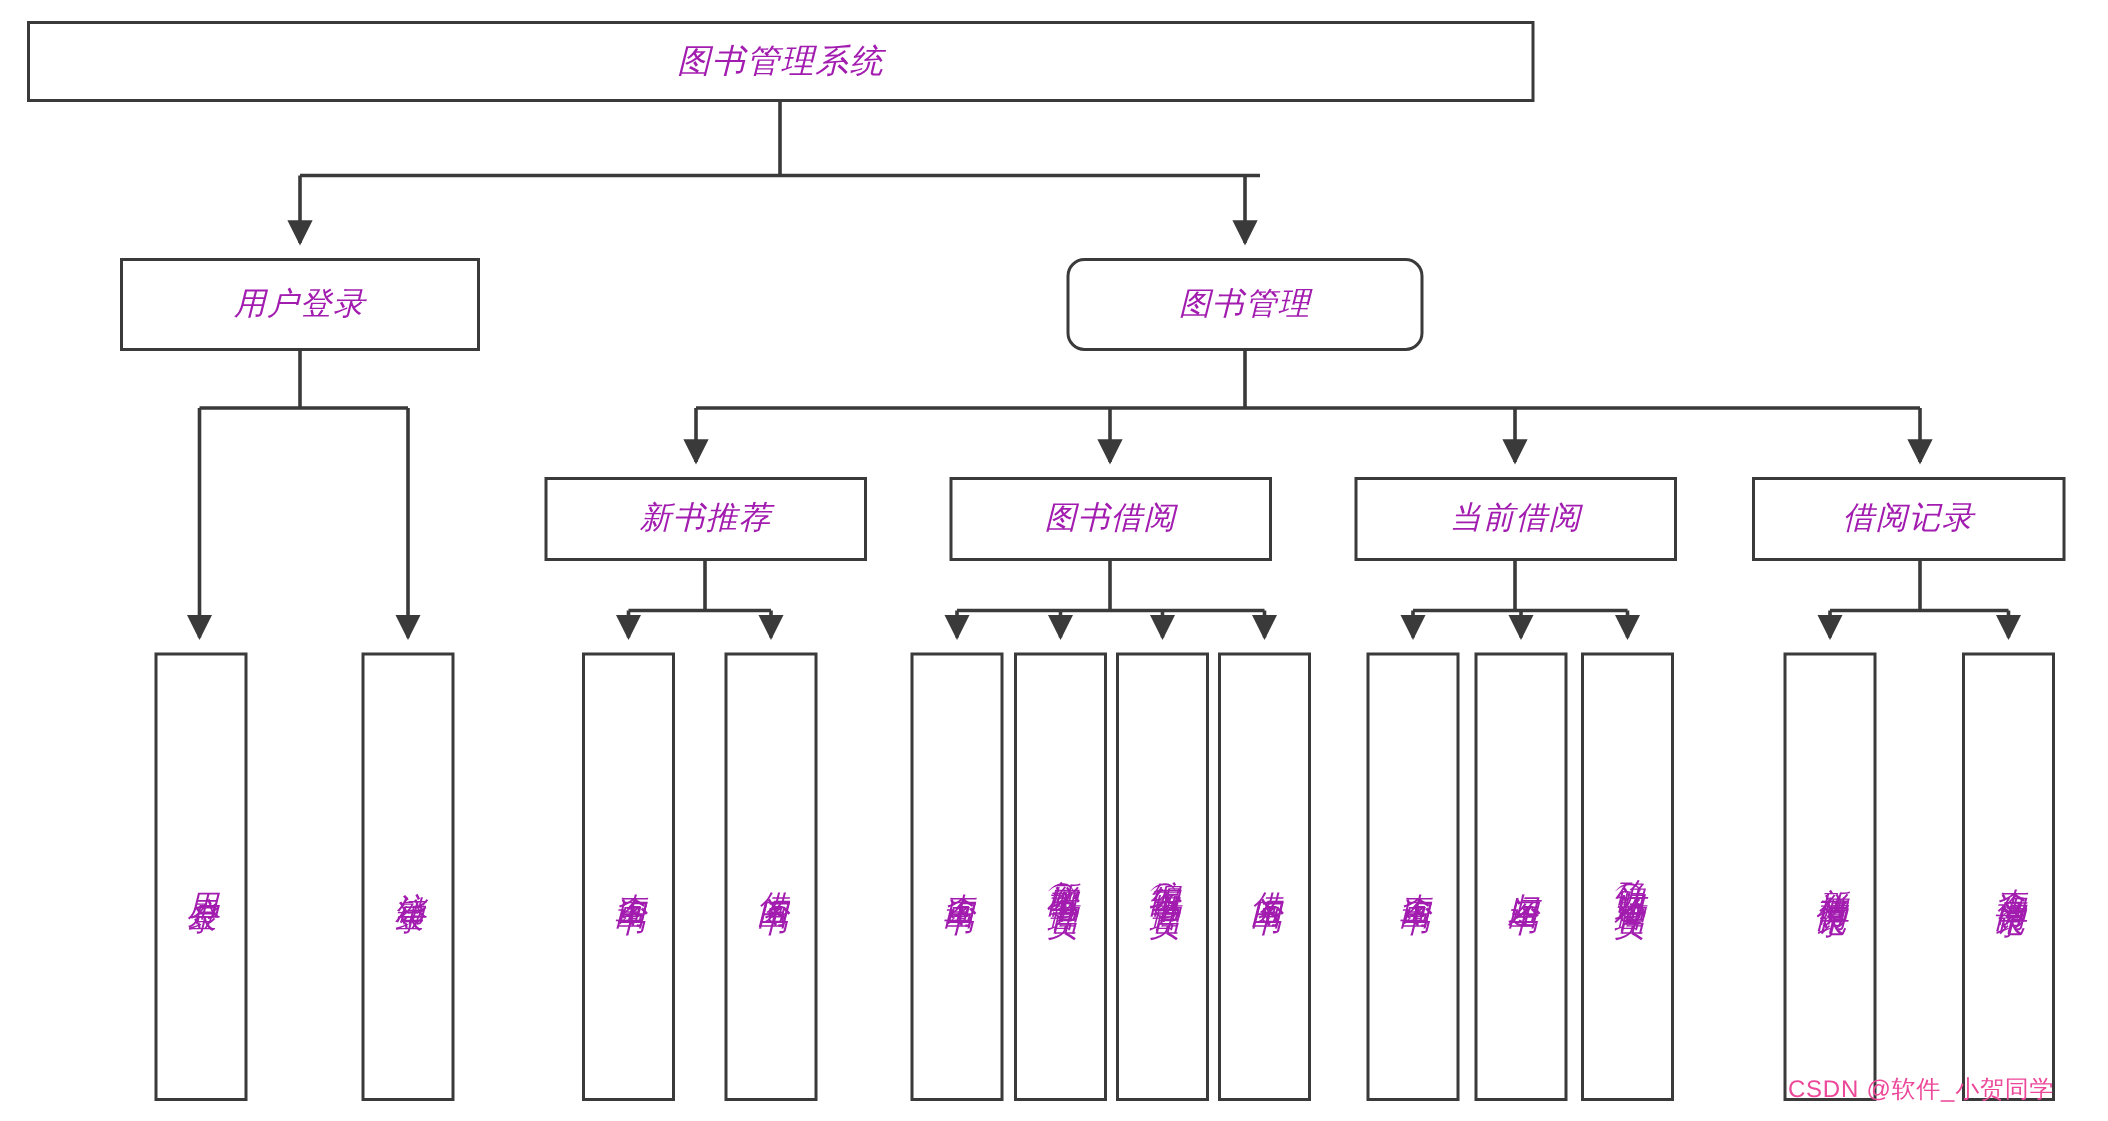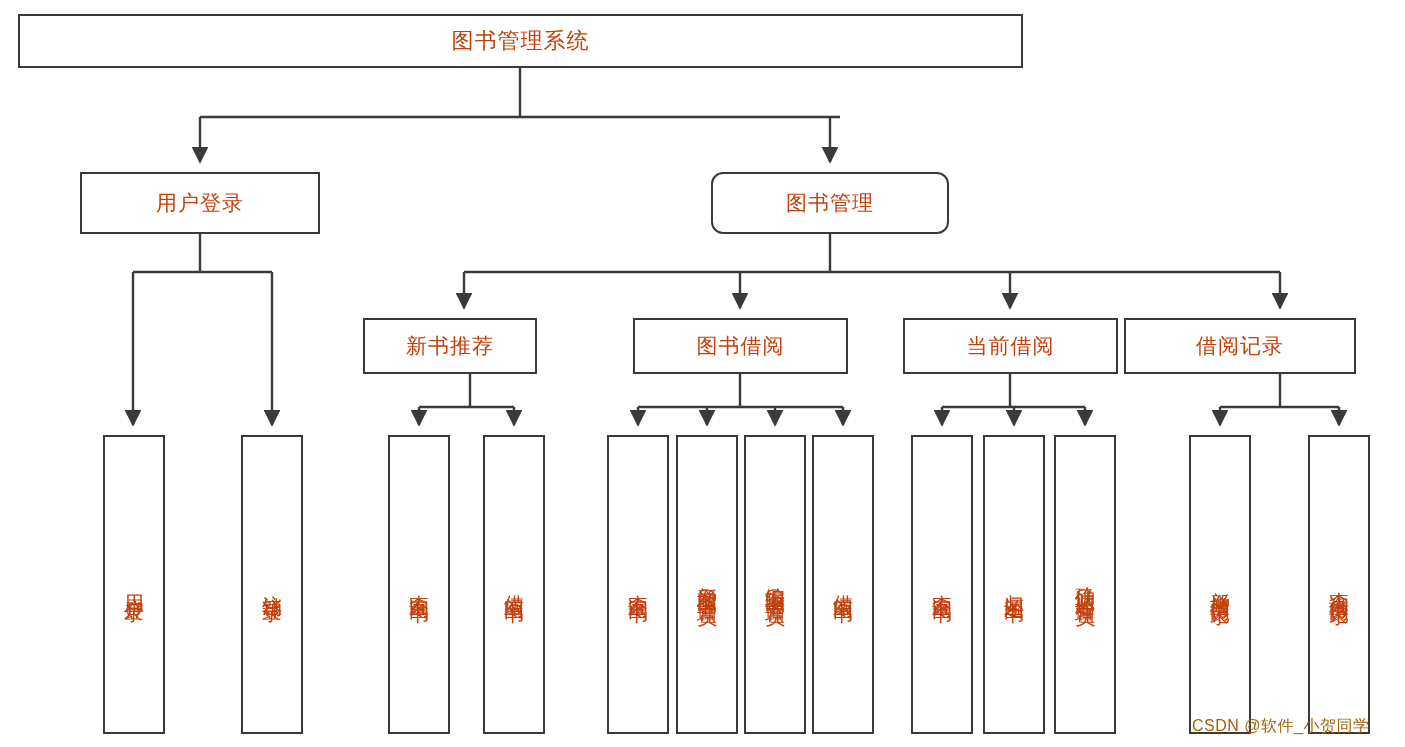--- a/index.html
+++ b/index.html
@@ -26,21 +26,22 @@
     pointer-events: none;
   }
   .node {
     position: absolute;
     box-sizing: border-box;
     background: #ffffff;
     border: 2px solid #3a3a3a;
     display: flex;
     align-items: center;
     justify-content: center;
-    color: #c2410c;
+    color: #a21caf;
+    font-style: italic;
   }
   .node.horiz .label {
     font-size: 21px;
     line-height: 1.2;
     letter-spacing: 1px;
     white-space: nowrap;
   }
   .node.vert {
     align-items: center;
     justify-content: center;
@@ -52,21 +53,21 @@
     line-height: 1.25;
     letter-spacing: 3px;
     white-space: nowrap;
   }
   .node.root .label {
     font-size: 22px;
   }
   .watermark {
     position: absolute;
     font-size: 16px;
-    color: #a16207;
+    color: #ec4899;
     white-space: nowrap;
     letter-spacing: 0.5px;
   }
 </style>
 </head>
 <body>
 
 <div id="diagram-root">
 
   <svg class="wires" viewBox="0 0 1405 747" xmlns="http://www.w3.org/2000/svg">
@@ -123,30 +124,30 @@
     <span class="label">图书管理系统</span>
   </div>
 
   <div class="node horiz" style="left:80px;top:172px;width:240px;height:62px;">
     <span class="label">用户登录</span>
   </div>
   <div class="node horiz" style="left:711px;top:172px;width:238px;height:62px;border-radius:12px;">
     <span class="label">图书管理</span>
   </div>
 
-  <div class="node horiz" style="left:363px;top:318px;width:174px;height:56px;">
+  <div class="node horiz" style="left:363px;top:318px;width:215px;height:56px;">
     <span class="label">新书推荐</span>
   </div>
   <div class="node horiz" style="left:903px;top:318px;width:215px;height:56px;">
     <span class="label">当前借阅</span>
   </div>
   <div class="node horiz" style="left:633px;top:318px;width:215px;height:56px;">
     <span class="label">图书借阅</span>
   </div>
-  <div class="node horiz" style="left:1124px;top:318px;width:232px;height:56px;">
+  <div class="node horiz" style="left:1168px;top:318px;width:209px;height:56px;">
     <span class="label">借阅记录</span>
   </div>
 
   <div class="node vert" style="left:103px;top:435px;width:62px;height:299px;">
     <span class="label">用户登录</span>
   </div>
   <div class="node vert" style="left:241px;top:435px;width:62px;height:299px;">
     <span class="label">注销登录</span>
   </div>
 

